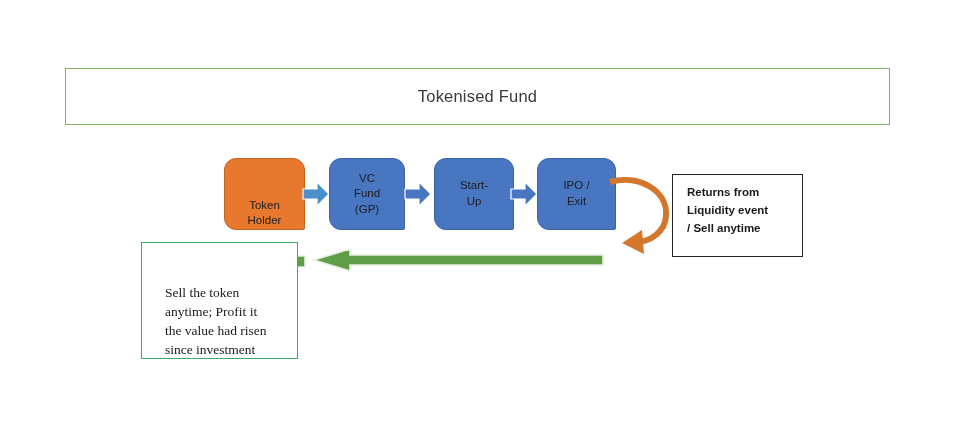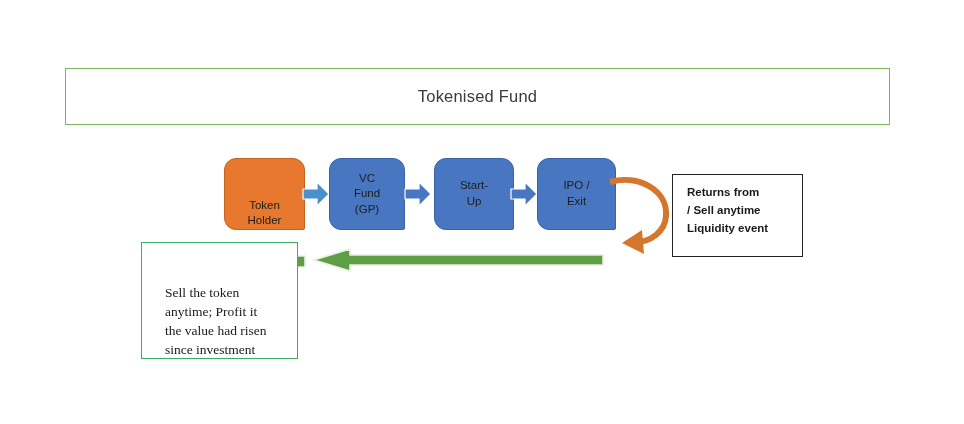--- a/index.html
+++ b/index.html
@@ -165,22 +165,22 @@
 
   <div id="curve-arrow">
     <svg viewBox="0 0 76 92" xmlns="http://www.w3.org/2000/svg">
       <path d="M2 14 C30 6, 60 22, 58 48 C57 64, 42 74, 28 74" fill="none" stroke="#D4762B" stroke-width="6" stroke-linecap="butt"></path>
       <path d="M34 62 L14 75 L36 86 Z" fill="#D4762B"></path>
     </svg>
   </div>
 
   <div class="note-black">
     <span>Returns from</span>
+    <span>Liquidity event</span>
     <span>/ Sell anytime</span>
-    <span>Liquidity event</span>
   </div>
 
   <div class="garrow" id="garrow-long">
     <svg viewBox="0 0 292 24" xmlns="http://www.w3.org/2000/svg">
       <path d="M291 7 L38 7 L38 1 L2 12 L38 23 L38 17 L291 17 Z" fill="#5F9E44" stroke="#E6EFE1" stroke-width="1.6"></path>
     </svg>
   </div>
 
   <div class="garrow" id="garrow-short">
     <svg viewBox="0 0 78 23" xmlns="http://www.w3.org/2000/svg">

